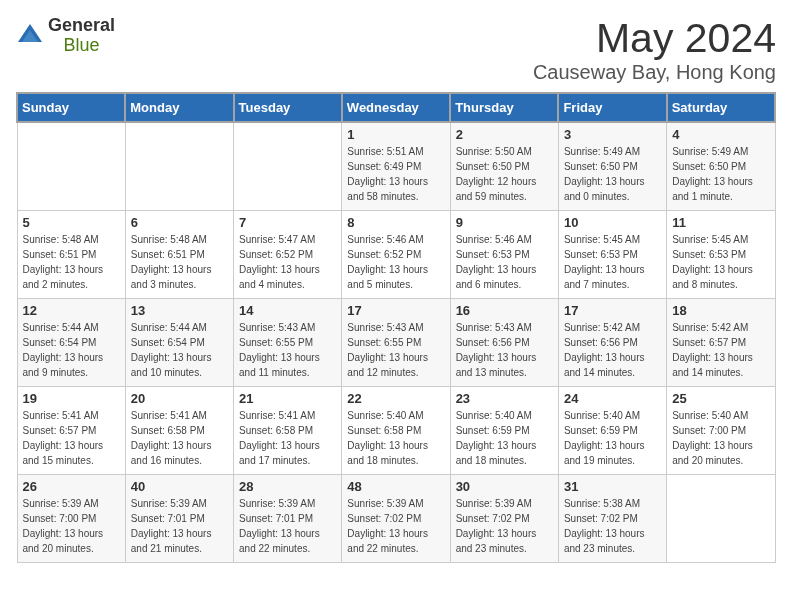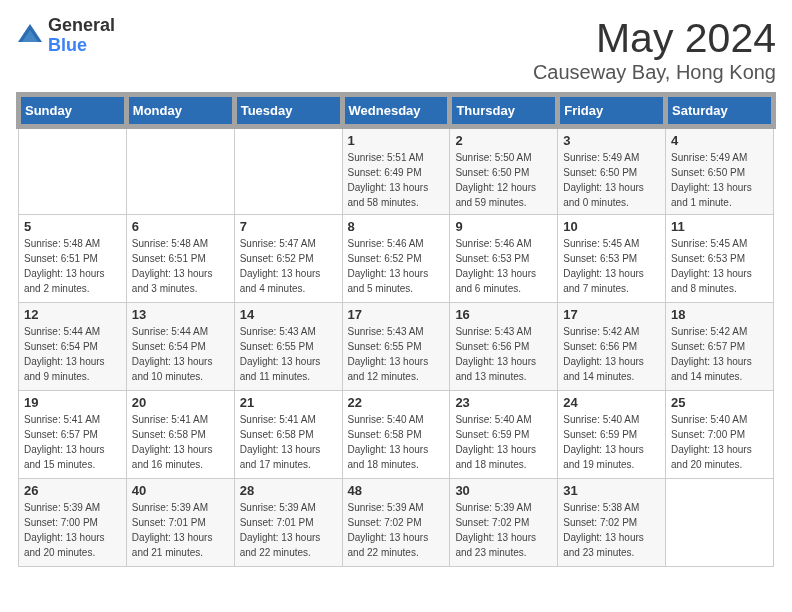--- a/index.html
+++ b/index.html
@@ -12,35 +12,36 @@
     }
     .header-area {
       display: flex;
       justify-content: space-between;
       align-items: flex-start;
       margin-bottom: 8px;
     }
     .logo {
       display: flex;
       align-items: center;
+      text-align: center;
     }
     .logo-text {
       display: flex;
       flex-direction: column;
       line-height: 1.1;
     }
     .logo-general {
       font-size: 18px;
       font-weight: bold;
       color: #333;
     }
     .logo-blue {
       font-size: 18px;
-      font-weight: bold;
-      color: #3b82f6;
+      font-weight: normal;
+      color: #4d7c0f;
     }
     .logo-icon {
       width: 28px;
       height: 28px;
       margin-right: 4px;
     }
     .title-area {
       text-align: right;
     }
     .month-title {
@@ -58,21 +59,21 @@
       border-collapse: collapse;
       table-layout: fixed;
     }
     thead tr th {
       background-color: #2a6db5;
       color: #fff;
       font-size: 13px;
       font-weight: bold;
       padding: 6px 4px;
       text-align: left;
-      border: 5px solid #a3a3a3;
+      border: 2px solid #a3a3a3;
     }
     tbody tr td {
       border: 1px solid #ccc;
       vertical-align: top;
       padding: 4px 5px;
       font-size: 10.5px;
       color: #333;
       height: 88px;
       background: #fff;
     }

